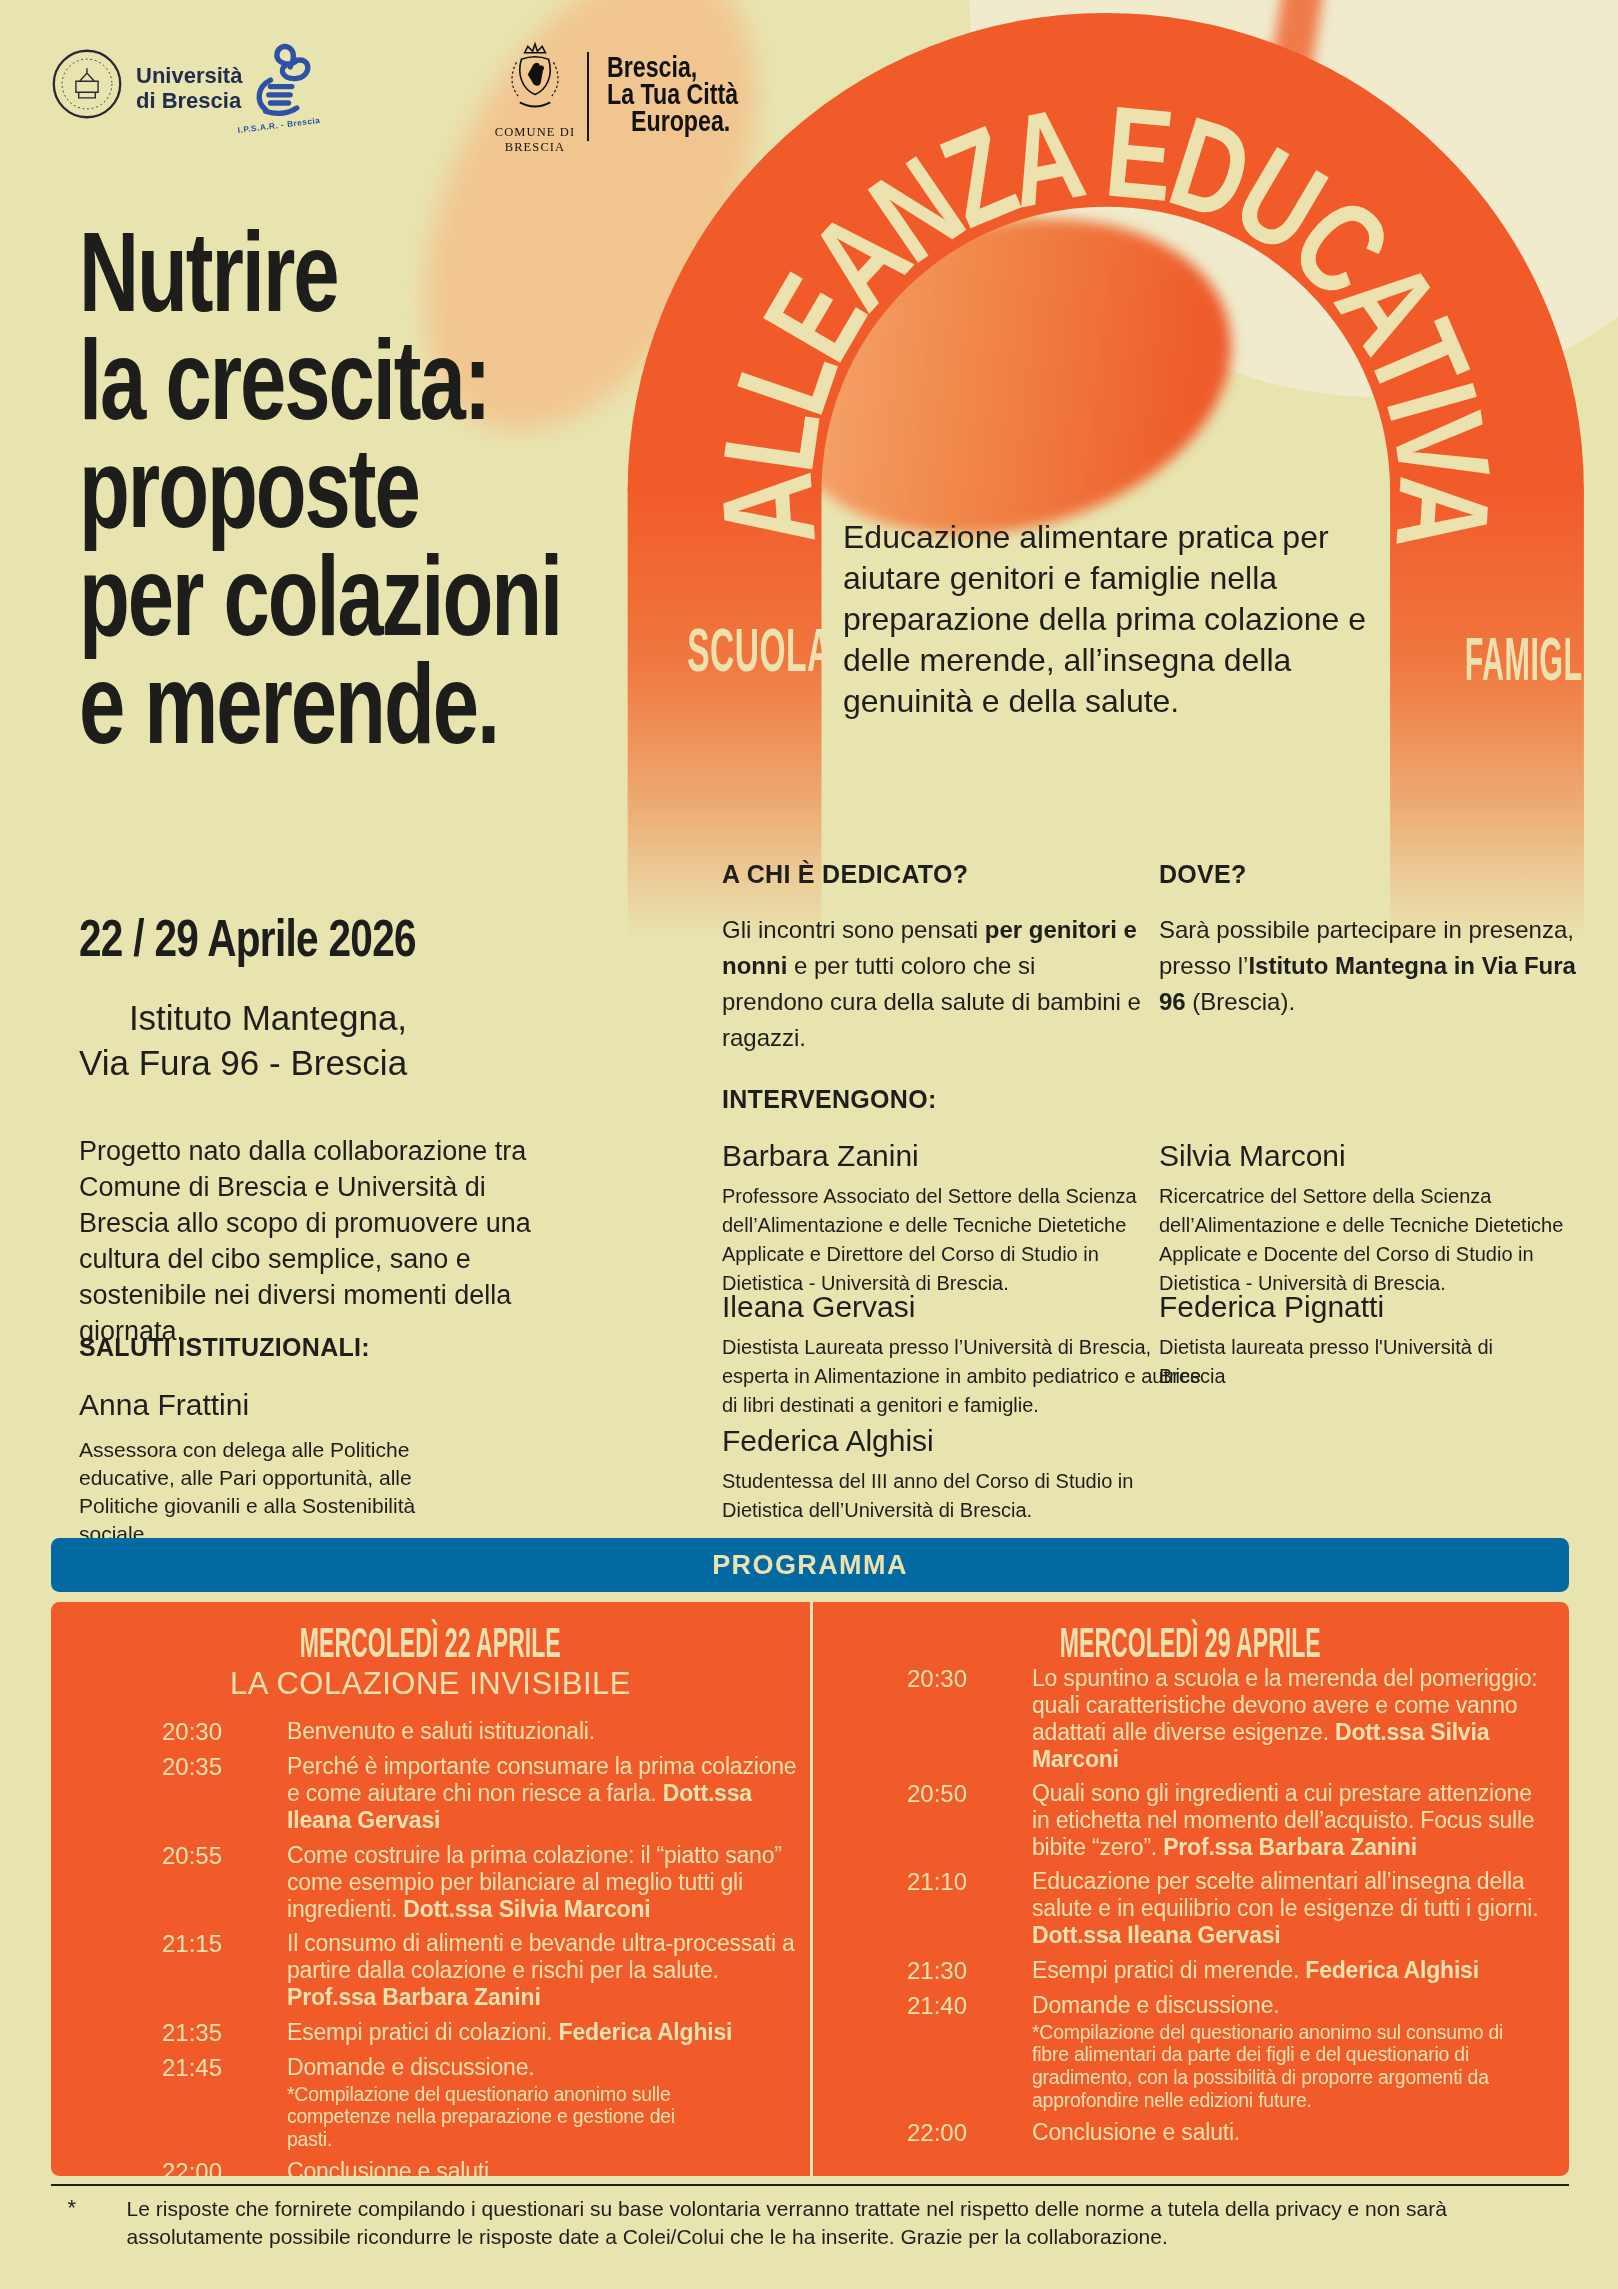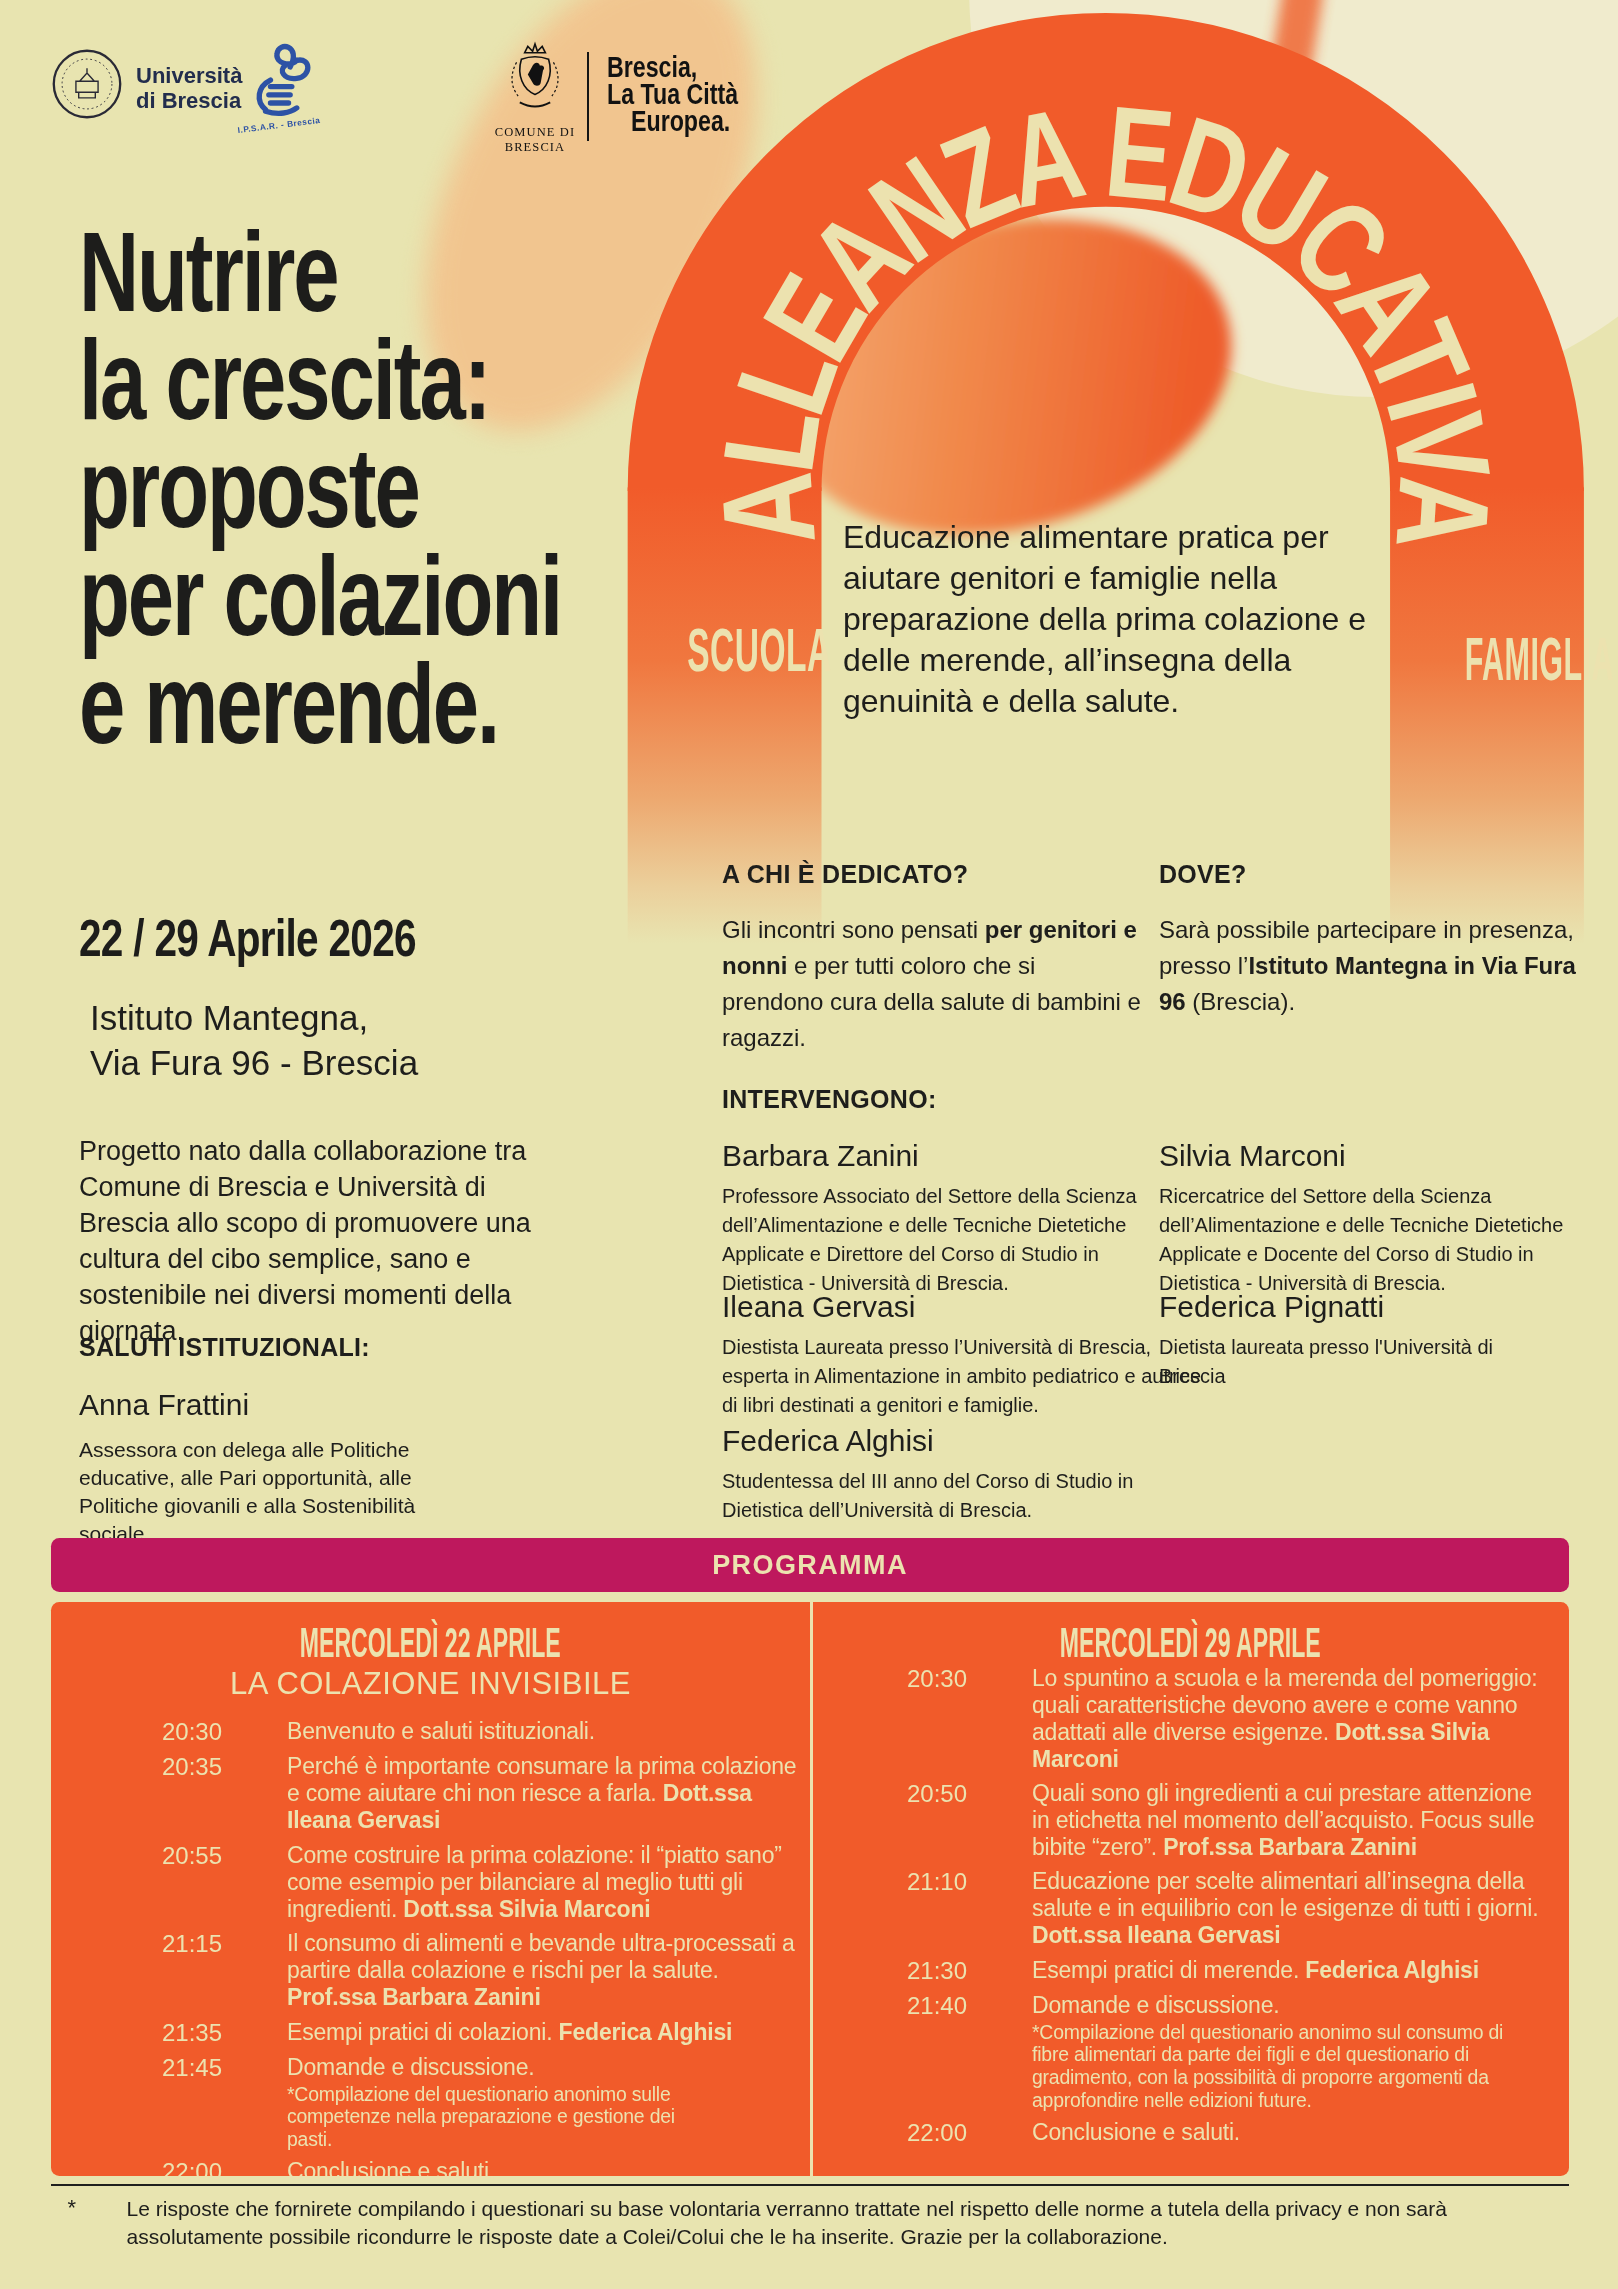--- a/index.html
+++ b/index.html
@@ -26,21 +26,21 @@
   .plabel span{display:inline-block;transform-origin:center;letter-spacing:0.9px;}
   .lbl-scuola{left:628px;top:615px;} .lbl-scuola span{transform:scaleX(.55);}
   .lbl-famiglia{left:1390px;top:624px;} .lbl-famiglia span{transform:scaleX(.5);}
 
   
   .title{left:79px;top:218px;font-weight:bold;font-size:114px;line-height:108px;letter-spacing:-2.8px;color:#1d1d1b;}
   .title .tl{display:block;}
   .title .tl span{display:inline-block;transform:scaleX(.73);transform-origin:left;white-space:nowrap;}
   .date-line{left:79px;top:908px;font-weight:bold;font-size:52px;letter-spacing:-0.9px;color:#1d1d1b;}
   .date-line span{display:inline-block;transform:scaleX(.78);transform-origin:left;white-space:nowrap;}
-  .venue{left:90px;top:995px;font-size:35px;line-height:45px;}
+  .venue{left:79px;top:995px;font-size:35px;line-height:45px;text-align:right;}
   .intro{left:79px;top:1133px;width:454px;font-size:27px;line-height:36px;}
   .saluti-label{left:79px;top:1333px;font-size:25px;font-weight:bold;letter-spacing:0.3px;}
   .saluti-name{left:79px;top:1388px;font-size:30px;}
   .saluti-bio{left:79px;top:1436px;width:397px;font-size:21px;line-height:28px;}
 
   
   .desc{left:843px;top:517px;width:535px;font-size:32px;line-height:41px;}
   .sec-label{font-size:25px;font-weight:bold;letter-spacing:0.3px;}
   .lab-dedicato{left:722px;top:860px;}
   .p-dedicato{left:722px;top:912px;width:420px;font-size:24px;line-height:36px;}
@@ -49,21 +49,21 @@
   .lab-intervengono{left:722px;top:1085px;}
   .speaker .sp-name{font-size:30px;margin-bottom:9.2px;}
   .speaker .sp-bio{font-size:20px;line-height:29px;}
   .sp-l1{left:722px;top:1139px;}.sp-l1 .sp-bio{width:454px;}
   .sp-l2{left:722px;top:1290px;}.sp-l2 .sp-bio{width:496px;}
   .sp-l3{left:722px;top:1424px;}.sp-l3 .sp-bio{width:466px;}
   .sp-r1{left:1159px;top:1139px;}.sp-r1 .sp-bio{width:454px;}
   .sp-r2{left:1159px;top:1290px;}.sp-r2 .sp-bio{width:378px;}
 
   
-  .banner{left:51px;top:1538px;width:1518px;height:54px;background:#be185d;border-radius:8.3px;
+  .banner{left:51px;top:1538px;width:1518px;height:54px;background:#0369a1;border-radius:8.3px;
           text-align:center;line-height:54px;font-size:27px;font-weight:bold;letter-spacing:1.4px;color:#ece2af;}
   .panel{left:51px;top:1602px;width:1518px;height:574px;background:#f15b2a;border-radius:8.3px;}
   .pdivider{position:absolute;left:759px;top:0;bottom:0;width:2.8px;background:#ece2af;}
   .pcol{position:absolute;top:18.5px;color:#ece2af;}
   .pcol1{left:0;width:759px;} .pcol2{left:761px;width:757px;}
   .day-title{text-align:center;font-size:42px;line-height:44px;font-weight:bold;}
   .day-title span{display:inline-block;transform:scaleX(.55);transform-origin:center;white-space:nowrap;}
   .day-sub{text-align:center;font-size:31px;line-height:37px;letter-spacing:0.5px;margin-bottom:16.6px;}
   .prow{display:flex;margin-bottom:7.4px;padding-left:111px;}
   .pcol2 .prow{padding-left:95px;}

